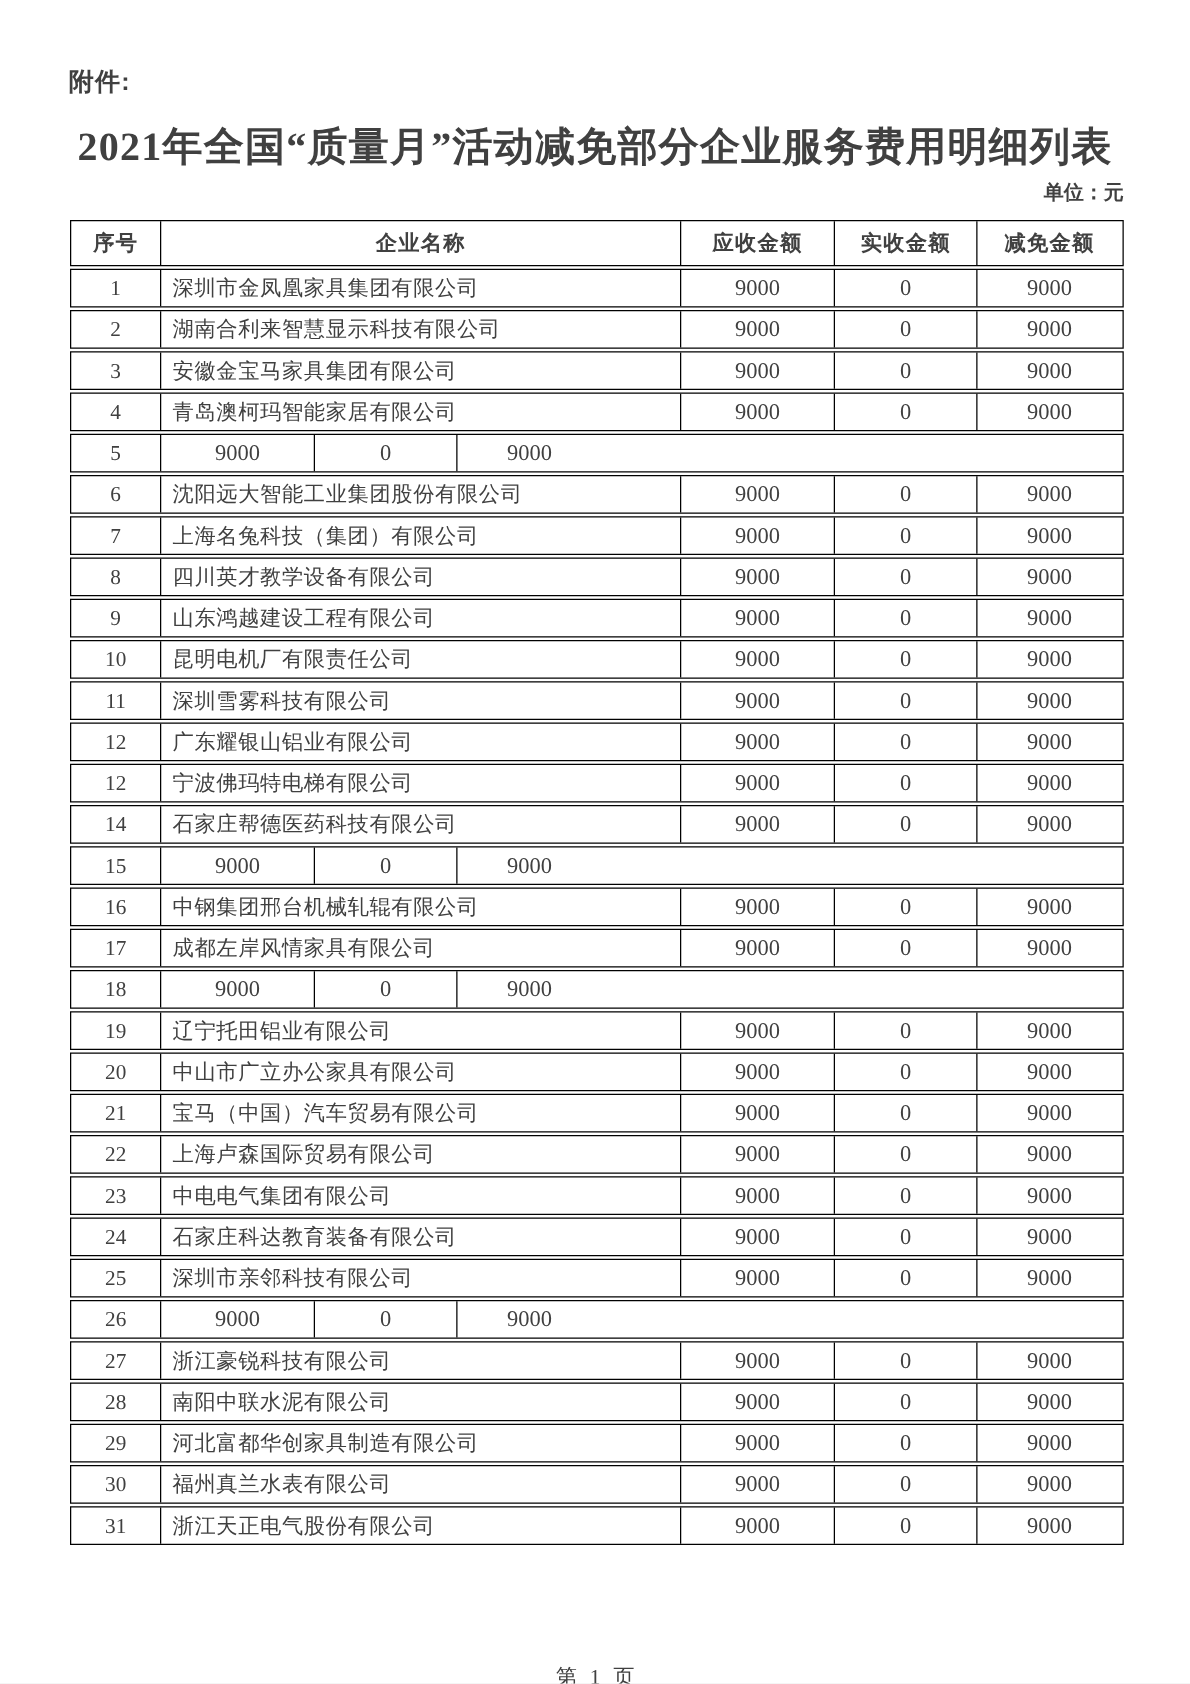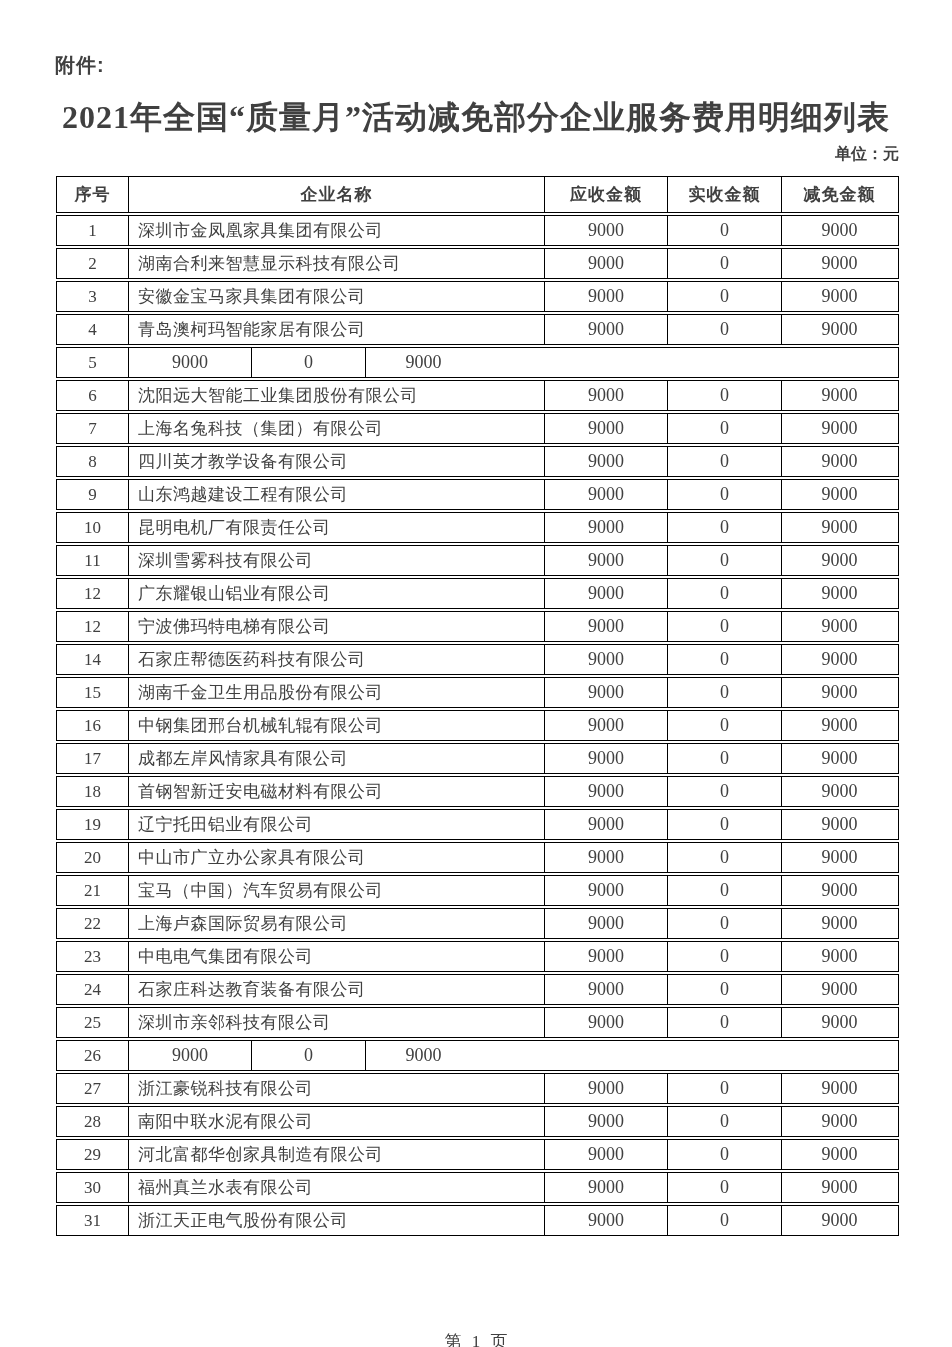--- a/index.html
+++ b/index.html
@@ -226,21 +226,20 @@
       <div class="t-row body-row">
         <div class="cell col-no">14</div>
         <div class="cell col-name">石家庄帮德医药科技有限公司</div>
         <div class="cell col-receivable">9000</div>
         <div class="cell col-received">0</div>
         <div class="cell col-reduced">9000</div>
       </div>
 
       <div class="t-row body-row">
         <div class="cell col-no">15</div>
-        <div class="cell col-name">湖南千金卫生用品股份有限公司</div>
         <div class="cell col-receivable">9000</div>
         <div class="cell col-received">0</div>
         <div class="cell col-reduced">9000</div>
       </div>
 
       <div class="t-row body-row">
         <div class="cell col-no">16</div>
         <div class="cell col-name">中钢集团邢台机械轧辊有限公司</div>
         <div class="cell col-receivable">9000</div>
         <div class="cell col-received">0</div>
@@ -250,21 +249,20 @@
       <div class="t-row body-row">
         <div class="cell col-no">17</div>
         <div class="cell col-name">成都左岸风情家具有限公司</div>
         <div class="cell col-receivable">9000</div>
         <div class="cell col-received">0</div>
         <div class="cell col-reduced">9000</div>
       </div>
 
       <div class="t-row body-row">
         <div class="cell col-no">18</div>
-        <div class="cell col-name">首钢智新迁安电磁材料有限公司</div>
         <div class="cell col-receivable">9000</div>
         <div class="cell col-received">0</div>
         <div class="cell col-reduced">9000</div>
       </div>
 
       <div class="t-row body-row">
         <div class="cell col-no">19</div>
         <div class="cell col-name">辽宁托田铝业有限公司</div>
         <div class="cell col-receivable">9000</div>
         <div class="cell col-received">0</div>

